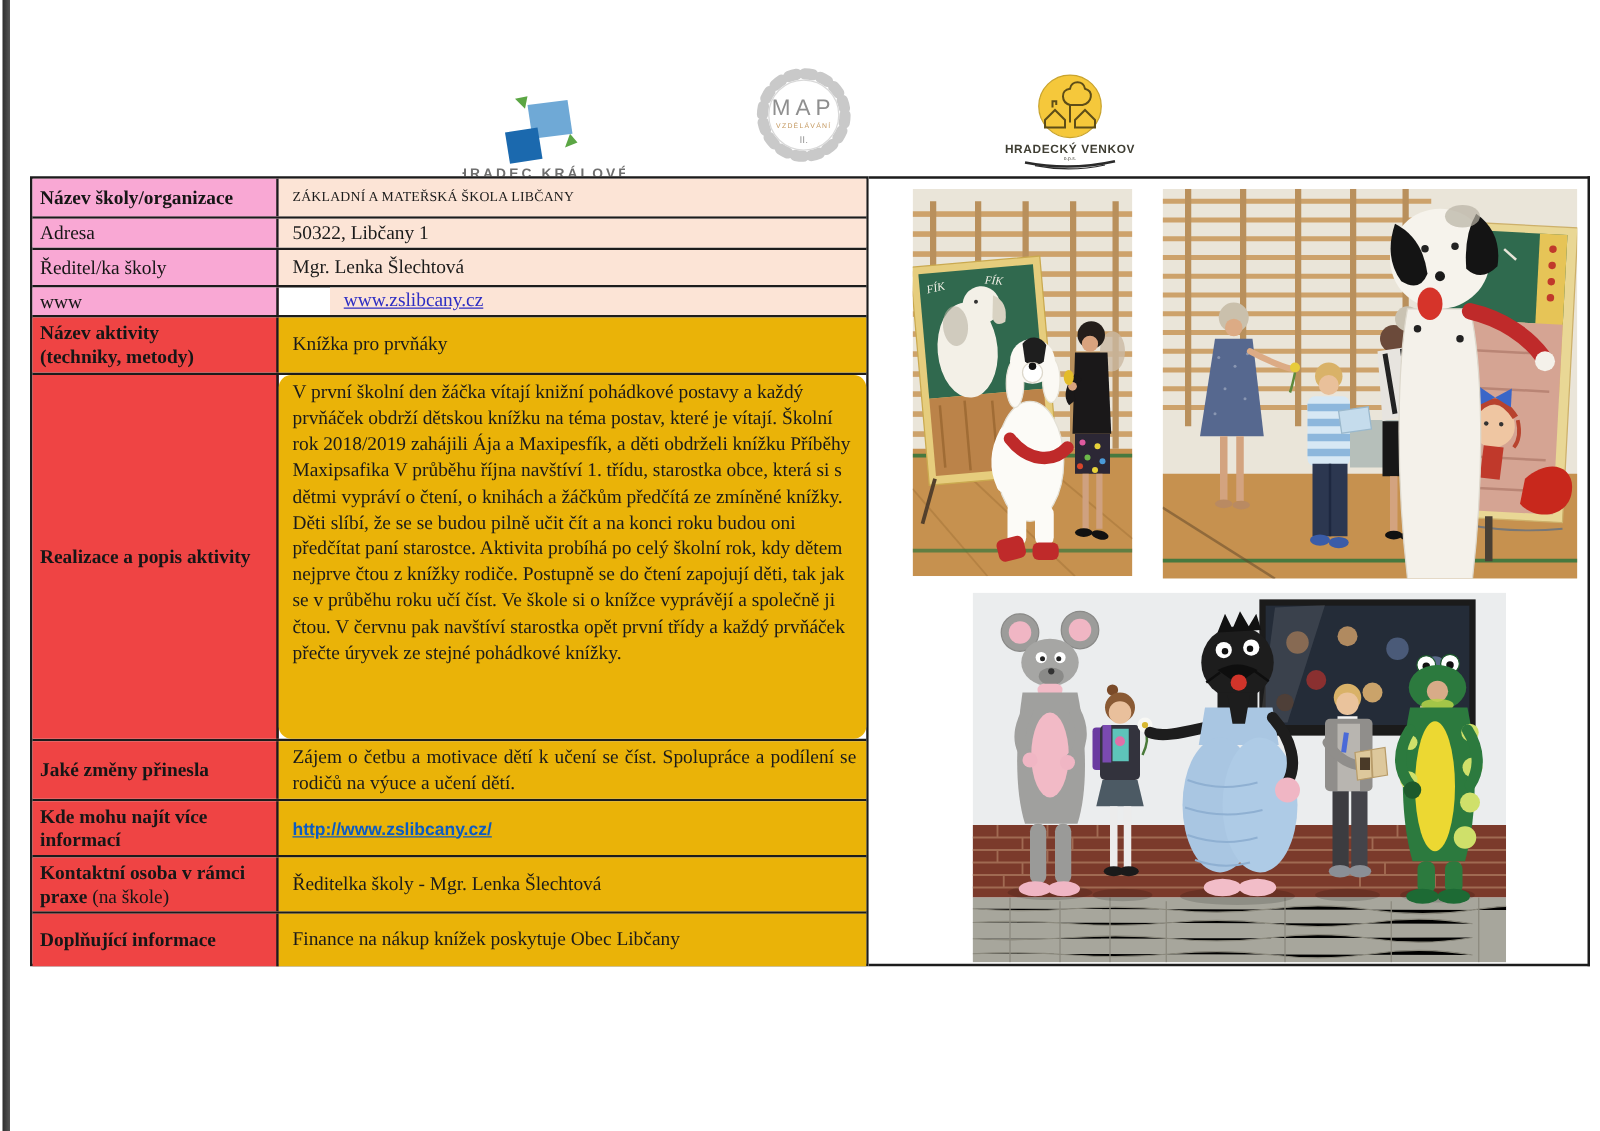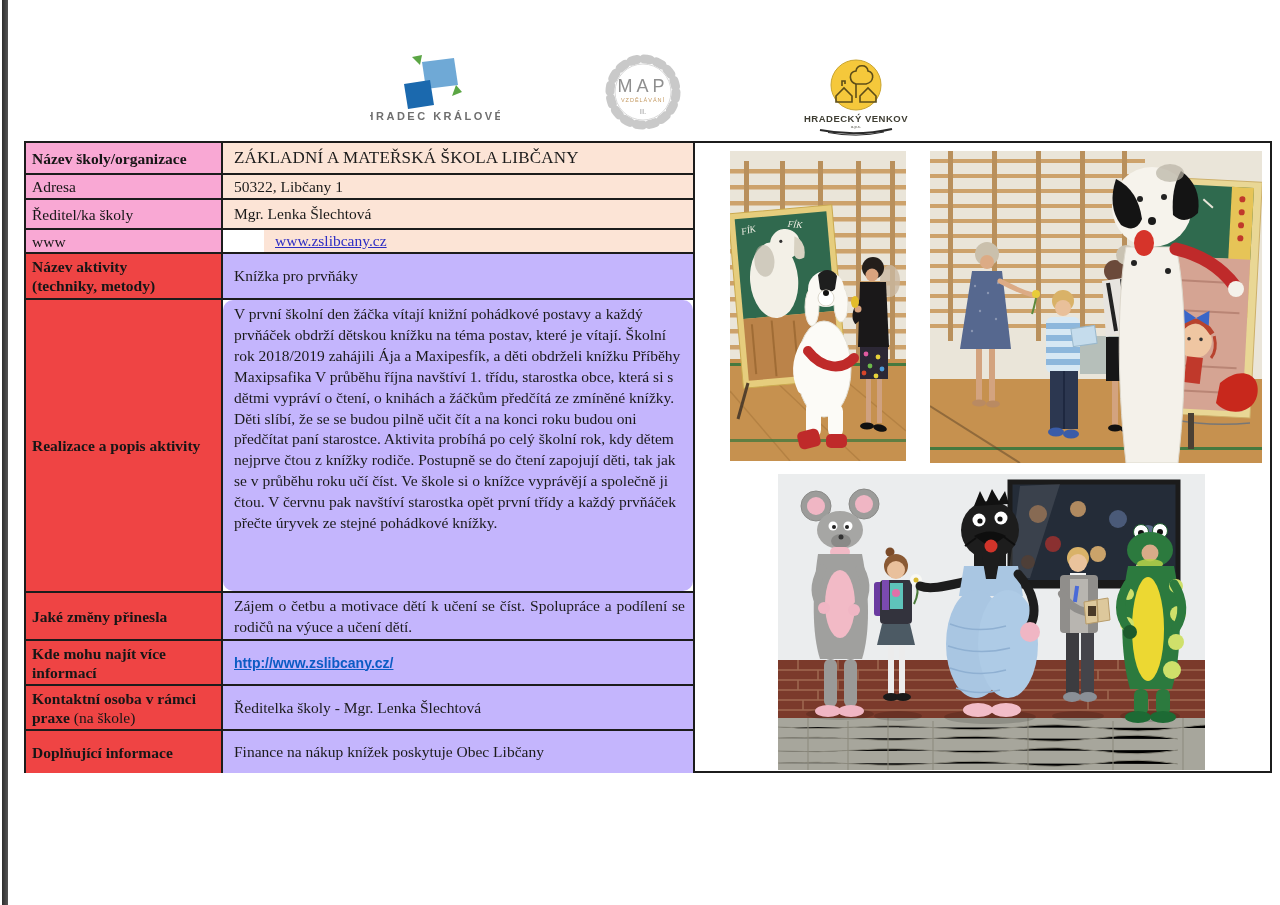--- a/index.html
+++ b/index.html
@@ -30,25 +30,25 @@
   .row:last-child { border-bottom:none; }
   .cell-label { width:197px; border-right:2px solid #1c1c1c; padding:2px 4px 2px 6px;
                 display:flex; flex-direction:column; justify-content:center;
                 font-size:15.5px; line-height:19px; color:#161616; }
   .cell-value { flex:1; padding:2px 8px 2px 11px; display:flex; flex-direction:column;
                 justify-content:center; font-size:15.5px; line-height:20px; color:#1b1b1b; }
   .bold { font-weight:bold; }
   .peach .cell-label { background:#f9a8d4; }
   .peach .cell-value { background:#fce4d6; }
   .green .cell-label { background:#ef4444; }
-  .green .cell-value { background:#c4b5fd; }
+  .green .cell-value { background:#eab308; }
   .r1 { height:32px; } .r2 { height:25px; } .r3 { height:30px; } .r4 { height:24px;gap:41px; }
   .r5 { height:46px; } .r6 { height:293px; } .r7 { height:48px; } .r8 { height:45px; }
   .r9 { height:45px; } .r10 { height:42px; }
-  .r1 .cell-value { font-size:17px; letter-spacing:.2px; }
+  .r1 .cell-value { font-size:11px; letter-spacing:.2px; }
   .r6 .cell-value { font-size:15.5px; line-height:20.9px; justify-content:flex-start; padding-top:4px;border-radius:10px; }
   .r7 .cell-value { text-align:justify; line-height:21px; }
   .link-serif { color:#2e2ec4; text-decoration:underline; font-size:15.5px; }
   .link-sans  { color:#0b5bc4; text-decoration:underline; font-weight:bold;
                 font-family:"Liberation Sans","DejaVu Sans",sans-serif; font-size:14px; }
   a { cursor:pointer; }
 
   
   .photo-cell { position:relative; width:577px; height:632px; background:#fff;
                 border-top:2px solid #1c1c1c; border-right:2px solid #1c1c1c;
@@ -59,21 +59,21 @@
   .p2 { left:235px; top:8px;   width:332px; height:312px; }
   .p3 { left:83px;  top:331px; width:427px; height:296px; }
 </style>
 </head>
 <body>
 
 <div class="page">
 
   <div class="scan-edge"></div>
 
-  <div class="logo" style="left:370px; top:54px; width:130px; height:72px;">
+  <div class="logo" style="left:370px; top:76px; width:130px; height:72px;">
     <svg width="130" height="72" viewBox="0 0 130 72">
       <g>
         <polygon points="52,8 84,4 88,31 56,35" fill="#6fa9d6"></polygon>
         <polygon points="34,30 60,26 64,51 38,55" fill="#1b69ae"></polygon>
         <polygon points="42,3 52,1 50,11" fill="#5ba644"></polygon>
         <polygon points="92,38 82,42 86,31" fill="#5ba644"></polygon>
       </g>
       <text class="hk-text" x="65" y="66" text-anchor="middle">HRADEC KRÁLOVÉ</text>
     </svg>
   </div>

